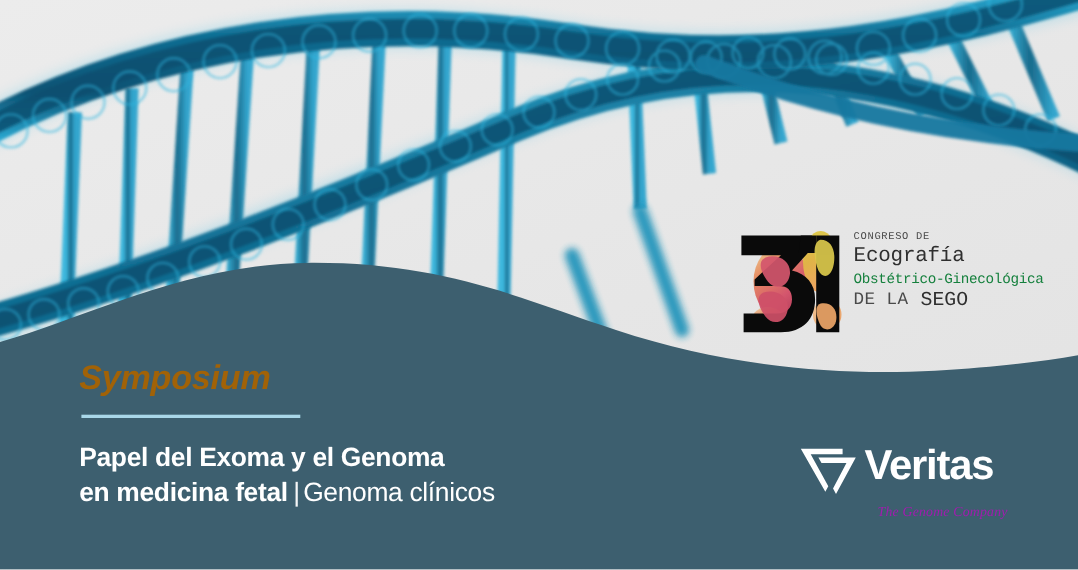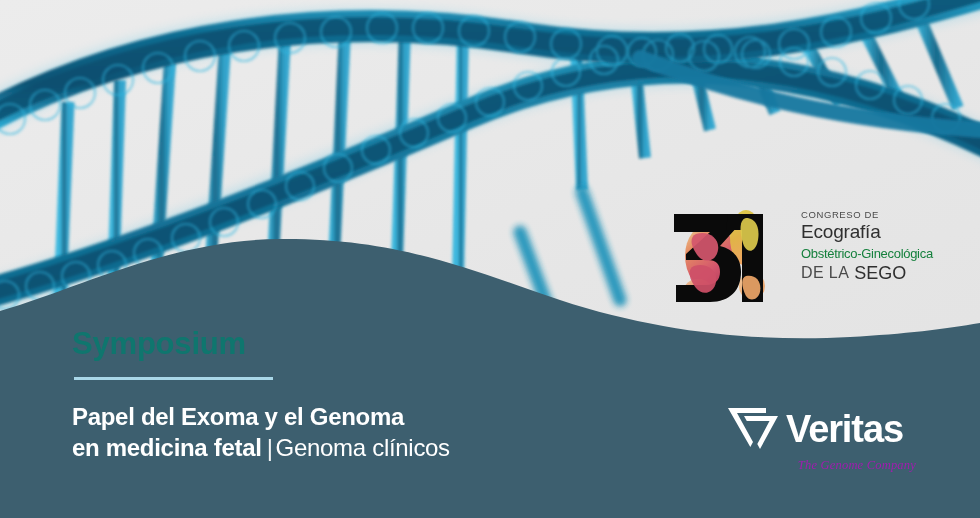--- a/index.html
+++ b/index.html
@@ -45,27 +45,28 @@
   .wave-svg { position: absolute; left: 0; top: 0; display: block; }
 
   
   .content {
     position: absolute;
     left: 72px;
     top: 328px;
     width: 560px;
   }
   .symposium {
-    color: #0f766e;
+    color: #a16207;
     font-size: 31px;
     font-weight: bold;
     letter-spacing: -0.2px;
     line-height: 1;
     margin: 0;
     white-space: nowrap;
+    font-style: italic;
   }
   .rule {
     width: 199px;
     height: 3px;
     background: #a9d7e8;
     margin: 18px 0 0 2px;
     border: 0;
   }
   .title-block {
     margin-top: 22px;
@@ -97,22 +98,21 @@
     position: absolute;
     left: 0; top: 0;
     width: 100px; height: 100px;
   }
   .sego-text {
     position: absolute;
     left: 108px;
     top: 6px;
     width: 126px;
     color: #3a3a3a;
-    font-family: Liberation Sans, sans-serif;
-    margin-left: 25px;
+    font-family: Liberation Mono, monospace;
   }
   .sego-l1 {
     font-size: 9.5px;
     letter-spacing: .6px;
     line-height: 1.1;
     color: #4a4a4a;
   }
   .sego-l2 {
     font-size: 19px;
     line-height: 1.18;
@@ -145,21 +145,21 @@
   
   .veritas-logo {
     position: absolute;
     left: 726px;
     top: 404px;
     width: 192px;
     height: 74px;
   }
   .veritas-row {
     display: flex;
-    align-items: center;
+    align-items: flex-start;
     height: 50px;
   }
   .veritas-mark { width: 56px; height: 50px; flex: 0 0 56px; }
   .veritas-word {
     color: #ffffff;
     font-size: 38px;
     font-weight: bold;
     letter-spacing: -1.1px;
     line-height: 1;
     margin-left: 4px;

